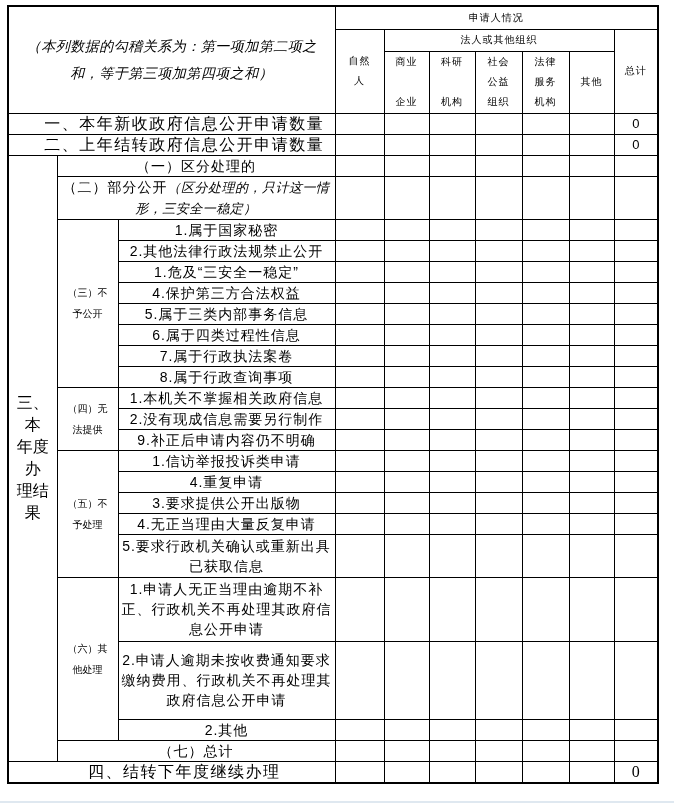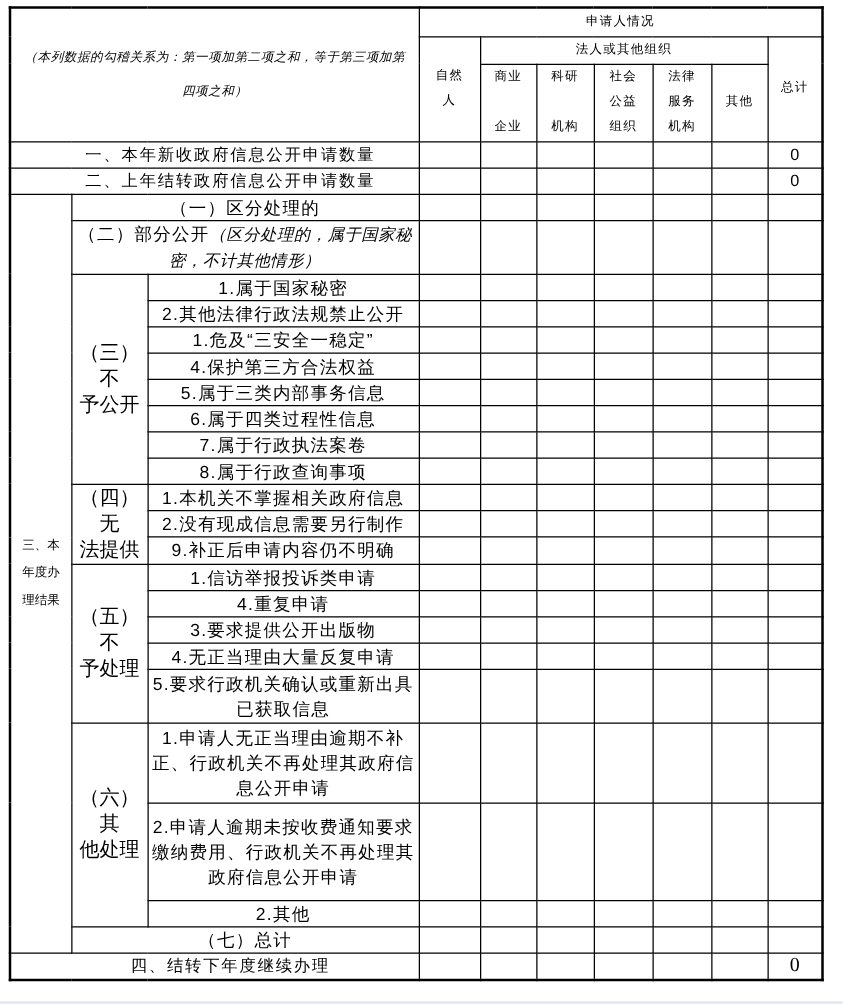--- a/index.html
+++ b/index.html
@@ -18,31 +18,31 @@
     padding:0 2px;font-size:14px;line-height:20px;letter-spacing:1px;
     overflow:hidden;
   }
   .preline{white-space:pre-line;}
   
   .hA{height:23px}.hB{height:22px}.hC{height:62px}
   .h1{height:21px}.h2{height:42px}.h2b{height:43px}.h3{height:64px}.h3b{height:78px}
   
   .note-cell{
     font-family:"Liberation Serif","DejaVu Serif",serif;font-style:italic;
-    font-size:10px;line-height:27px;letter-spacing:0.5px;padding:0 10px;
+    font-size:14px;line-height:27px;letter-spacing:0.5px;padding:0 10px;
   }
   .hdr{font-size:10px;line-height:20px;}
-  .main-label{font-size:13px;letter-spacing:1.5px;padding-left:27px;}
-  .glabel{font-size:16px;letter-spacing:0;padding:0 1px;line-height:21px;margin-top:28px;}
+  .main-label{font-size:16px;letter-spacing:1.5px;padding-left:27px;}
+  .glabel{font-size:10px;letter-spacing:0;padding:0 1px;line-height:21px;margin-top:28px;}
   .item{font-size:14px;}
   .note-inline{
     font-family:"Liberation Serif","DejaVu Serif",serif;font-style:italic;
     font-size:13px;letter-spacing:0.5px;
   }
-  .vlabel{font-size:10px;letter-spacing:0;line-height:22px;}
+  .vlabel{font-size:16px;letter-spacing:0;line-height:22px;}
   .val{font-size:13px;letter-spacing:0;}
   .val-serif{font-family:"Liberation Serif","DejaVu Serif",serif;font-size:16px;letter-spacing:0;}
   .window-edge{position:absolute;left:0;top:801px;width:674px;height:2px;}
 </style>
 </head>
 <body>
 
 <div class="sheet">
 <table>
   <colgroup>
@@ -115,21 +115,21 @@
     <td></td>
           <td></td>
           <td></td>
           <td></td>
           <td></td>
           <td></td>
     <td></td>
   </tr>
 
   <tr class="h2">
-    <td class="item" colspan="2"><span>（二）部分公开</span><span class="note-inline">（区分处理的，属于国家秘密，不计其他情形）</span></td>
+    <td class="item" colspan="2"><span>（二）部分公开</span><span class="note-inline">（区分处理的，只计这一情形，三安全一稳定）</span></td>
     <td></td>
           <td></td>
           <td></td>
           <td></td>
           <td></td>
           <td></td>
     <td></td>
   </tr>
 
   <tr class="h1">

